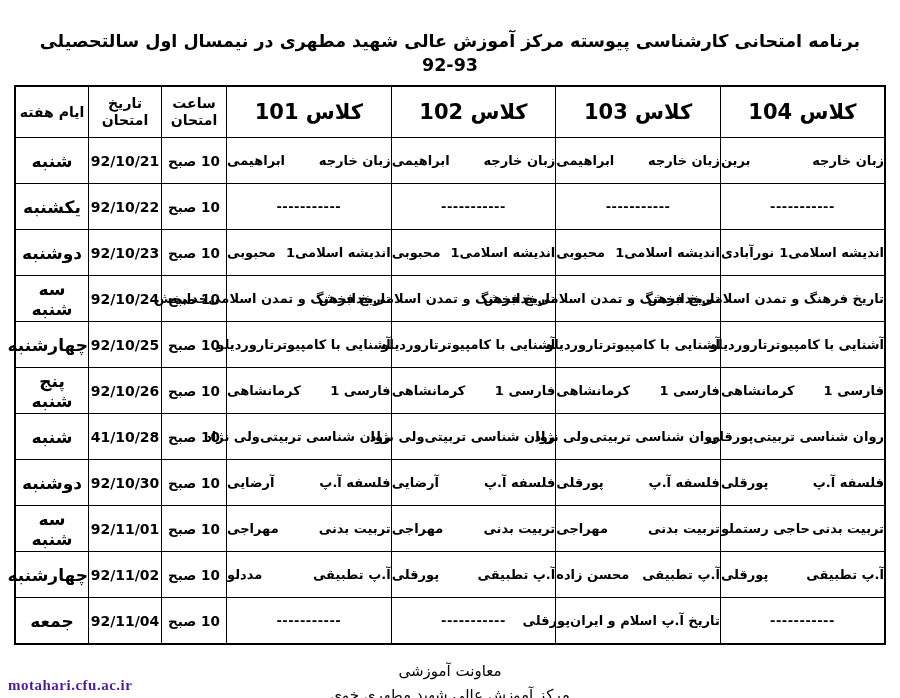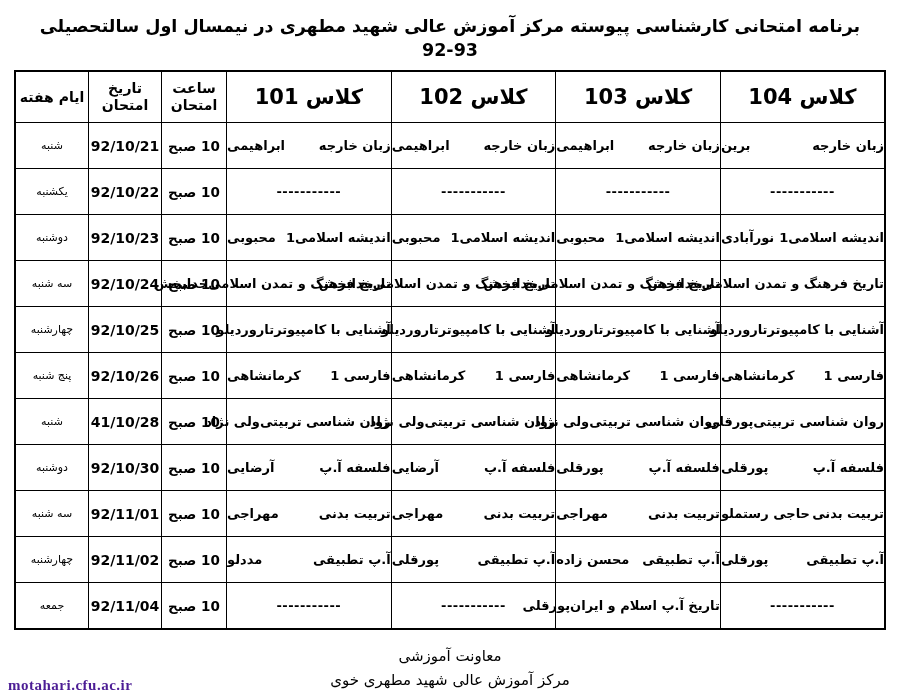--- a/index.html
+++ b/index.html
@@ -12,21 +12,21 @@
     height: 698px;
     font-family: "DejaVu Sans", "Liberation Sans", sans-serif;
     color: #000000;
     position: relative;
     overflow: hidden;
   }
   .page {
     width: 900px;
     height: 698px;
     box-sizing: border-box;
-    padding: 9px 14px 0 14px;
+    padding: 24px 14px 0 14px;
     position: relative;
   }
   .title {
     text-align: center;
     font-weight: bold;
     font-size: 17.5px;
     line-height: 1.35;
     padding: 6px 20px 8px 20px;
     letter-spacing: 0;
   }
@@ -45,21 +45,21 @@
   }
   thead th {
     background: #ffffff;
     font-weight: bold;
     height: 50px;
   }
   th.head-day   { width: 72px;  font-size: 14px; line-height: 1.25; margin-top: 39px; }
   th.head-date  { width: 72px;  font-size: 14px; line-height: 1.25; }
   th.head-time  { width: 64px;  font-size: 14px; line-height: 1.25; }
   th.head-class { font-size: 21px; font-weight: bold; }
-  td.cell-day   { font-size: 11px; font-weight: normal; height: 45px; }
+  td.cell-day   { font-size: 17px; font-weight: bold; height: 45px; }
   td.cell-date  { font-size: 14px; font-weight: bold; direction: ltr; }
   td.cell-time  { font-size: 13.5px; font-weight: bold; }
   td.cell-course {
     font-size: 13px;
     font-weight: bold;
     padding: 0 6px;
   }
   .course-inner {
     display: flex;
     flex-direction: row;

